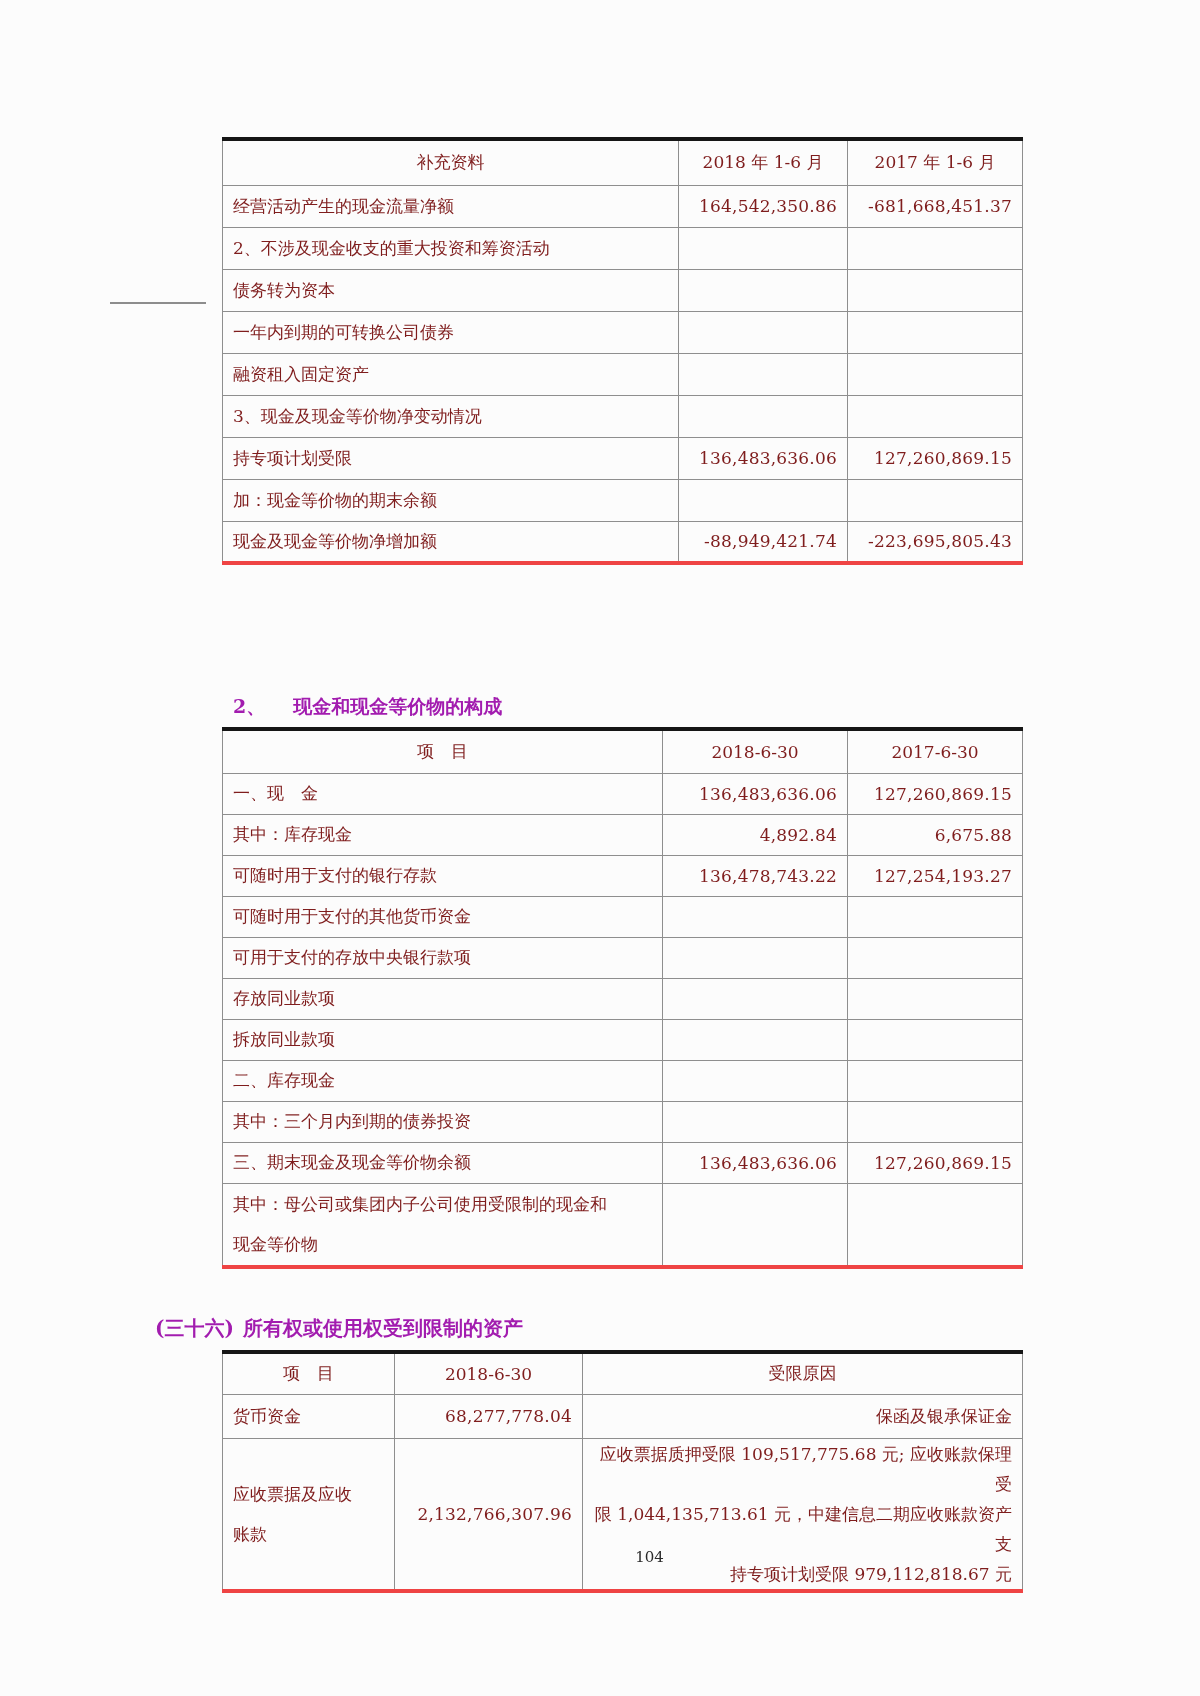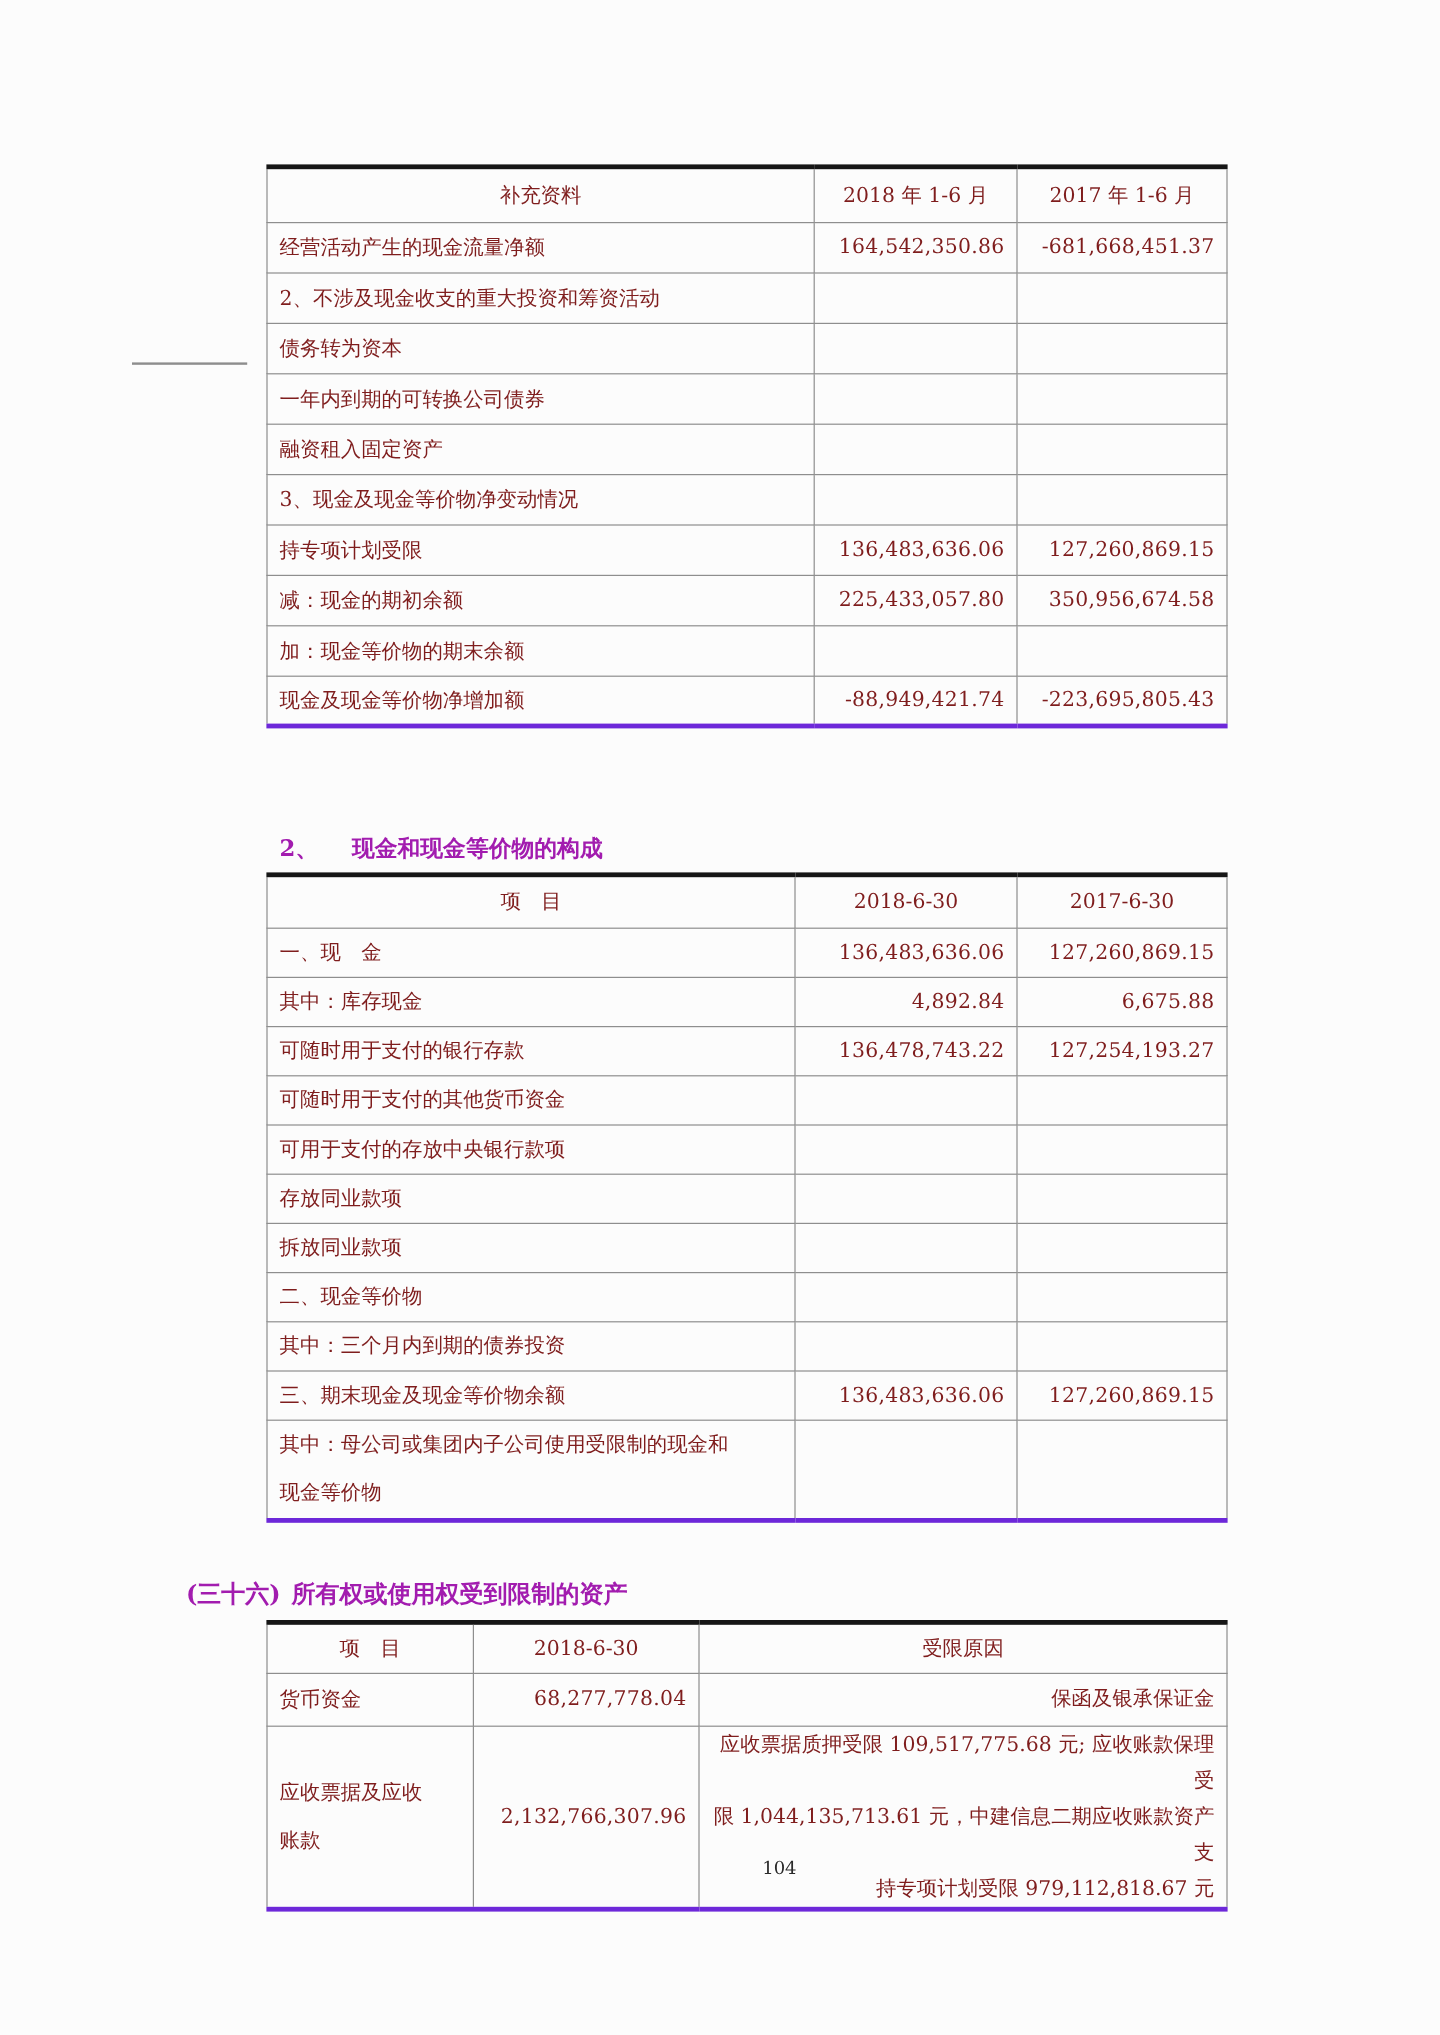--- a/index.html
+++ b/index.html
@@ -30,21 +30,21 @@
     color: #7f1d1d;
   }
   .fin-table td, .fin-table th {
     border: 1px solid #8e8e8e;
     font-weight: normal;
     padding: 0 10px;
     vertical-align: middle;
     overflow: hidden;
   }
   .fin-table thead th { border-top: 4px solid #161616; }
-  .fin-table tr.last-row td { border-bottom: 4px solid #6d28d9; }
+  .fin-table tr.last-row td { border-bottom: 4px solid #ef4444; }
   .fin-table th { text-align: center; }
   .label-cell { text-align: left; white-space: pre-line; }
   .num { text-align: right; font-variant-numeric: tabular-nums; letter-spacing: 0.2px; }
   .reason-cell { text-align: right; white-space: pre-line; line-height: 30px; padding-left: 13px; }
 
   
   #table1 { left: 222px; top: 137px; width: 800px; }
   #table1 tr { height: 42px; }
   #table1 thead tr { height: 46px; }
 
@@ -141,25 +141,20 @@
     <td class="num"></td>
     <td class="num"></td>
   </tr>
 
   <tr>
     <td class="label-cell">持专项计划受限</td>
     <td class="num">136,483,636.06</td>
     <td class="num">127,260,869.15</td>
   </tr>
 
-  <tr>
-    <td class="label-cell">减：现金的期初余额</td>
-    <td class="num">225,433,057.80</td>
-    <td class="num">350,956,674.58</td>
-  </tr>
 
   <tr>
     <td class="label-cell">加：现金等价物的期末余额</td>
     <td class="num"></td>
     <td class="num"></td>
   </tr>
 
 
   <tr class="last-row">
     <td class="label-cell">现金及现金等价物净增加额</td>
@@ -223,21 +218,21 @@
     <td class="num"></td>
   </tr>
 
   <tr>
     <td class="label-cell indented">拆放同业款项</td>
     <td class="num"></td>
     <td class="num"></td>
   </tr>
 
   <tr>
-    <td class="label-cell">二、现金等价物</td>
+    <td class="label-cell">二、库存现金</td>
     <td class="num"></td>
     <td class="num"></td>
   </tr>
 
   <tr>
     <td class="label-cell">其中：三个月内到期的债券投资</td>
     <td class="num"></td>
     <td class="num"></td>
   </tr>
 

